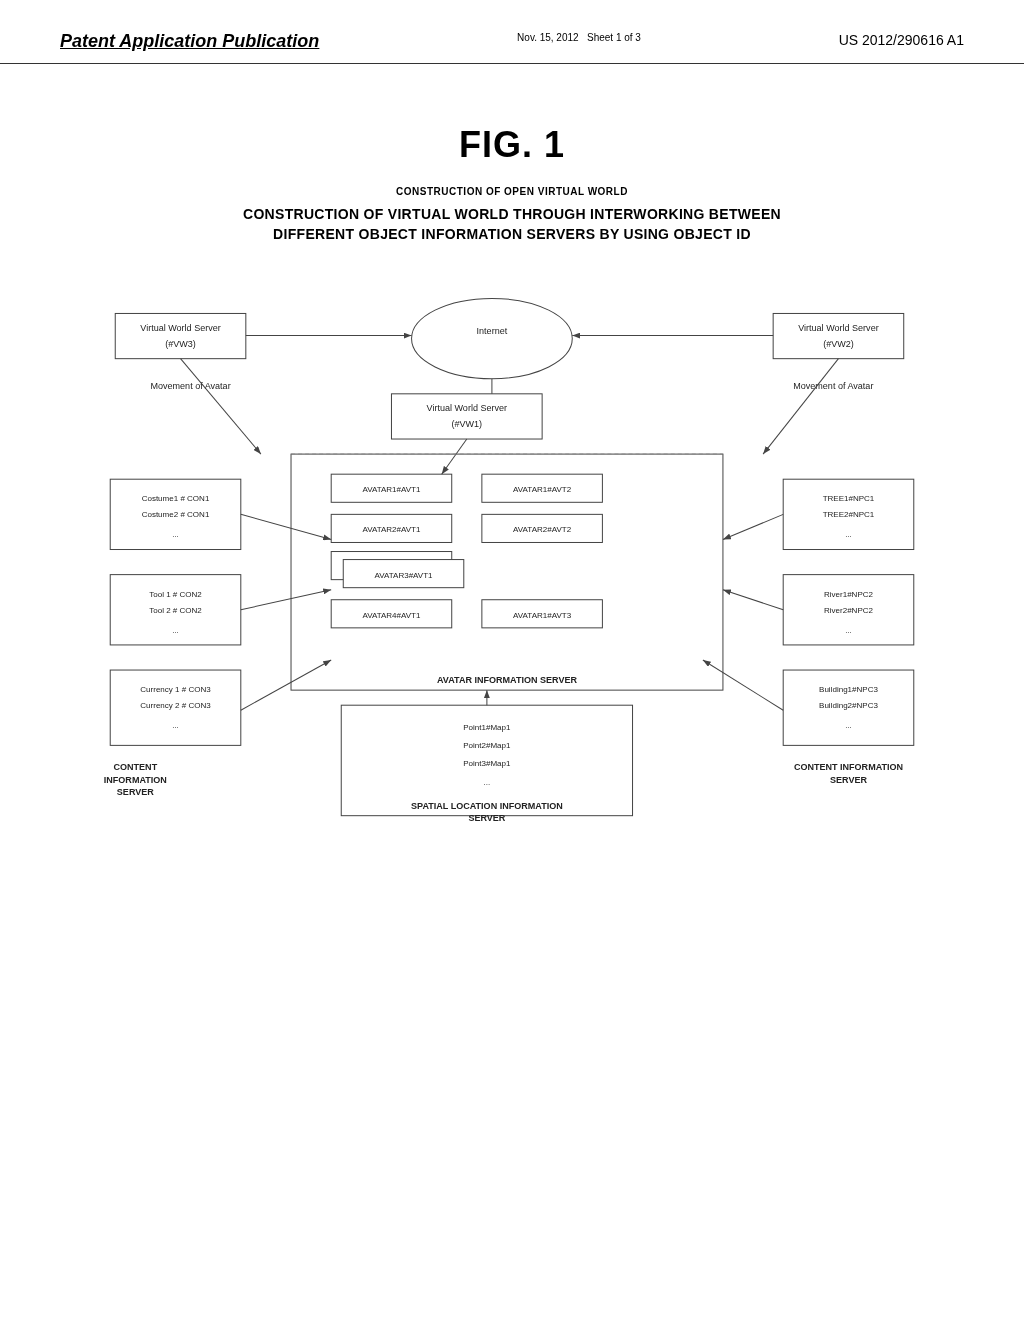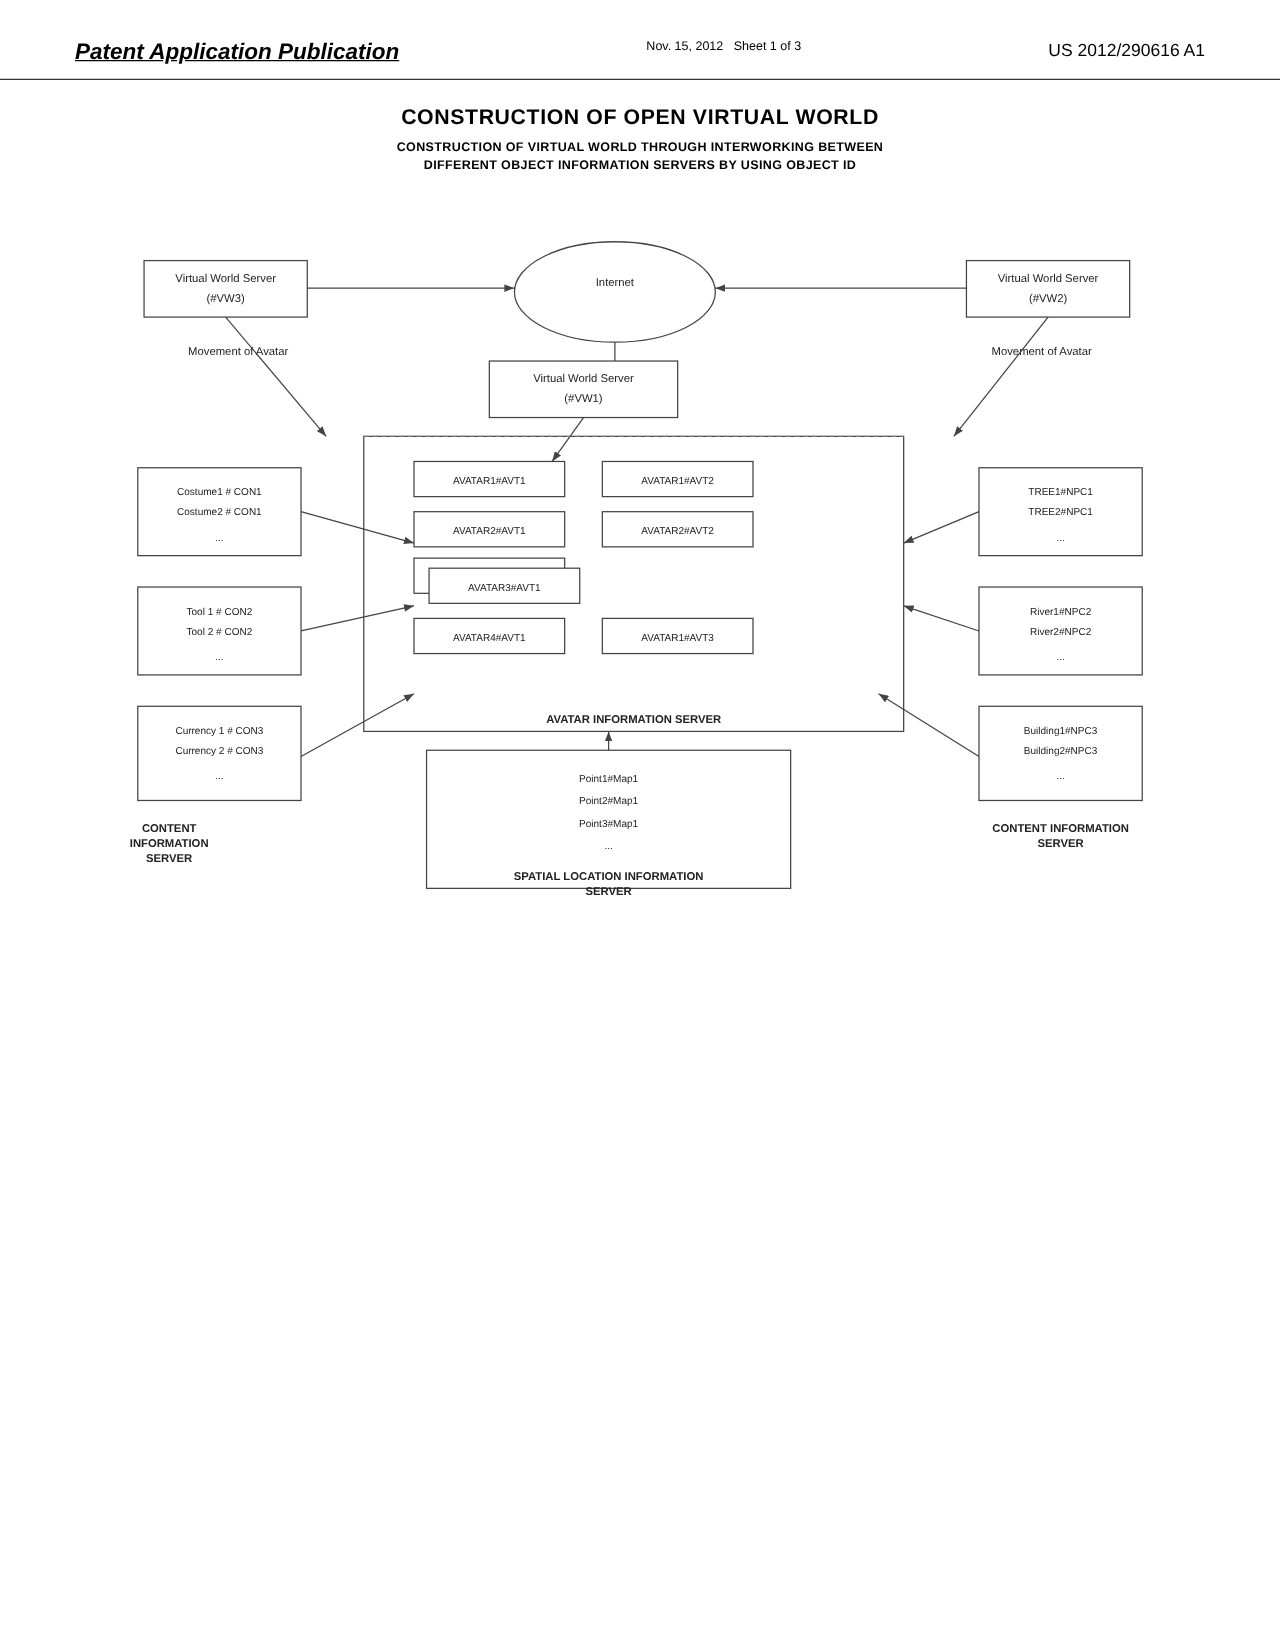--- a/index.html
+++ b/index.html
@@ -48,28 +48,28 @@
       text-align: center;
       font-size: 36px;
       font-weight: bold;
       margin: 40px 0 20px 0;
       letter-spacing: 1px;
     }
 
     
     .diagram-title {
       text-align: center;
-      font-size: 17px;
+      font-size: 10px;
       font-weight: bold;
       letter-spacing: 0.5px;
       margin-bottom: 8px;
     }
     .diagram-subtitle {
       text-align: center;
-      font-size: 10px;
+      font-size: 14px;
       font-weight: bold;
       letter-spacing: 0.3px;
       margin-bottom: 25px;
       line-height: 1.4;
     }
 
     
     .diagram-container {
       position: relative;
       width: 100%;
@@ -121,20 +121,21 @@
 <div class="page-header">
   <div class="header-left">Patent Application Publication</div>
   <div class="header-center">
     <span>Nov. 15, 2012</span>&nbsp;&nbsp;&nbsp;<span>Sheet 1 of 3</span>
   </div>
   <div class="header-right">US 2012/290616 A1</div>
 </div>
 
 <div class="main-content">
 
+  <div class="fig-title">FIG. 1</div>
 
   <div class="diagram-title">CONSTRUCTION OF OPEN VIRTUAL WORLD</div>
   <div class="diagram-subtitle">
     CONSTRUCTION OF VIRTUAL WORLD THROUGH INTERWORKING BETWEEN<br>
     DIFFERENT OBJECT INFORMATION SERVERS BY USING OBJECT ID
   </div>
 
   <div class="diagram-container">
     <svg class="diagram-svg" viewBox="0 0 900 760" xmlns="http://www.w3.org/2000/svg">
 

